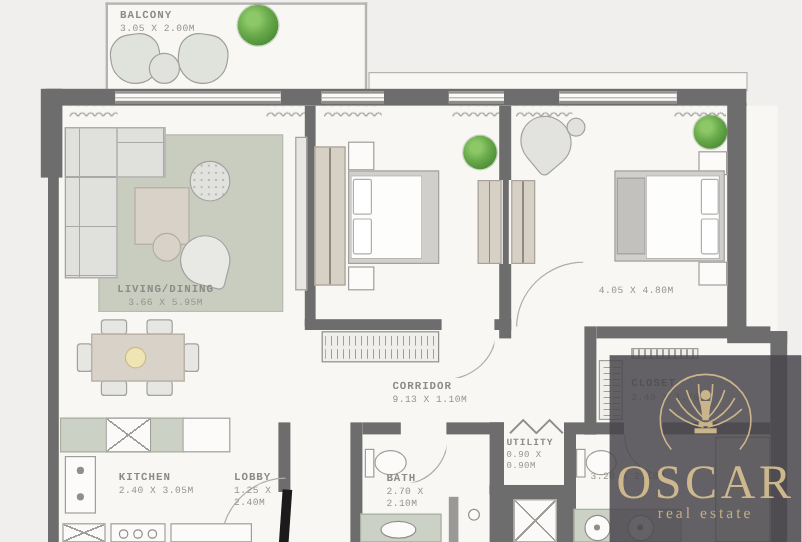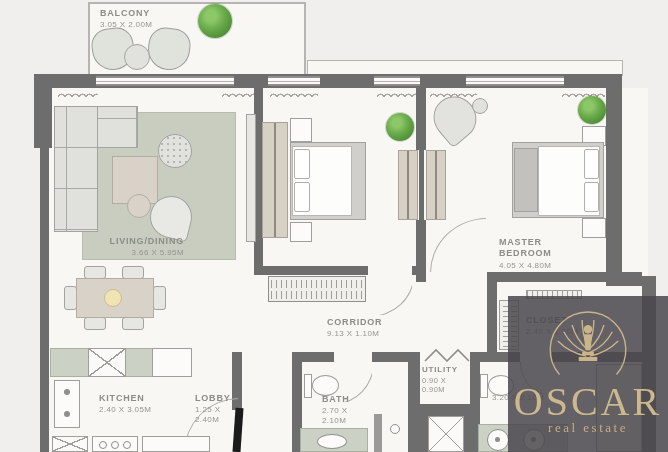--- a/index.html
+++ b/index.html
@@ -17,21 +17,21 @@
   .xbox{background-color:#fbfaf8;border:1px solid #9f9e9b;background-image:
     linear-gradient(to top right, transparent calc(50% - 0.7px), #9f9e9b calc(50% - 0.7px) calc(50% + 0.7px), transparent calc(50% + 0.7px)),
     linear-gradient(to bottom right, transparent calc(50% - 0.7px), #9f9e9b calc(50% - 0.7px) calc(50% + 0.7px), transparent calc(50% + 0.7px));}
   .ticksH{background-image:repeating-linear-gradient(90deg,#9f9e9b 0 1px,transparent 1px 5px);}
   .ticksV{background-image:repeating-linear-gradient(0deg,#9f9e9b 0 1px,transparent 1px 5px);}
   .circle{border-radius:50%;}
   .plant{border-radius:50%;background:radial-gradient(circle at 38% 35%, #8cc768 0 18%, #69aa4b 45%, #4f8f38 75%, #447d30);box-shadow:0 0 0 1px rgba(80,110,60,.25);}
   .arcwrap{overflow:hidden;}
   .arc{position:absolute;border:1.2px solid #aeadaa;border-radius:50%;}
   .leaf{background:#1b1b1b;}
-  .rlabel{color:#8d8c89;font-size:9px;letter-spacing:0.8px;line-height:1.25;font-weight:bold;}
+  .rlabel{color:#8d8c89;font-size:9px;letter-spacing:0.8px;line-height:1.25;font-weight:bold;font-family:Liberation Mono, monospace;}
   .rlabel .dims{font-size:8px;letter-spacing:0.4px;color:#96958f;font-weight:normal;margin-top:1px;}
   .rug{background:#c8cdc0;border:1px solid #b6bcae;}
   .counter{background:#cbd2c5;border:1px solid #a9b0a0;}
   .sofa-v{background:#e0e1dd;border:1px solid #a3a2a0;background-image:
      repeating-linear-gradient(180deg, transparent 0 40px, #a9a8a6 40px 41px),
      linear-gradient(90deg, transparent 0 11px, #a9a8a6 11px 12px, transparent 12px);}
   .sofa-h{background:#e0e1dd;border:1px solid #a3a2a0;background-image:
      repeating-linear-gradient(90deg, transparent 0 40px, #a9a8a6 40px 41px),
      linear-gradient(180deg, transparent 0 11px, #a9a8a6 11px 12px, transparent 12px);}
   .dotpattern{background-image:radial-gradient(#b4b5b1 1px, transparent 1.2px);background-size:6px 6px;}
@@ -198,26 +198,25 @@
     <div class="abs circle" style="left:16px;top:12px;width:5px;height:5px;background:#8f8e8b"></div>
     <div class="abs circle" style="left:44px;top:4px;width:22px;height:22px;background:#fcfbf9;border:1.3px solid #8f8e8b"></div>
     <div class="abs circle" style="left:52px;top:12px;width:5px;height:5px;background:#8f8e8b"></div>
   </div>
   <div class="abs" style="left:596px;top:364px;width:46px;height:88px;background:#efedea;border:1.3px solid #9f9e9b"></div>
 
   <div class="abs rlabel" style="left:100px;top:8px">
     <div>BALCONY</div>
     <div class="dims">3.05 X 2.00M</div>
   </div>
-  <div class="abs rlabel" style="left:92px;top:236px;width:92px;text-align:right">
+  <div class="abs rlabel" style="left:92px;top:236px;width:92px;text-align:center">
     <div>LIVING/DINING</div>
     <div class="dims">3.66 X 5.95M</div>
   </div>
   <div class="abs rlabel" style="left:499px;top:237px;width:64px">
-    <div>MASTER BEDROOM</div>
     <div class="dims" style="white-space:nowrap">4.05 X 4.80M</div>
   </div>
   <div class="abs rlabel" style="left:327px;top:317px">
     <div>CORRIDOR</div>
     <div class="dims">9.13 X 1.10M</div>
   </div>
   <div class="abs rlabel" style="left:99px;top:393px">
     <div>KITCHEN</div>
     <div class="dims">2.40 X 3.05M</div>
   </div>

